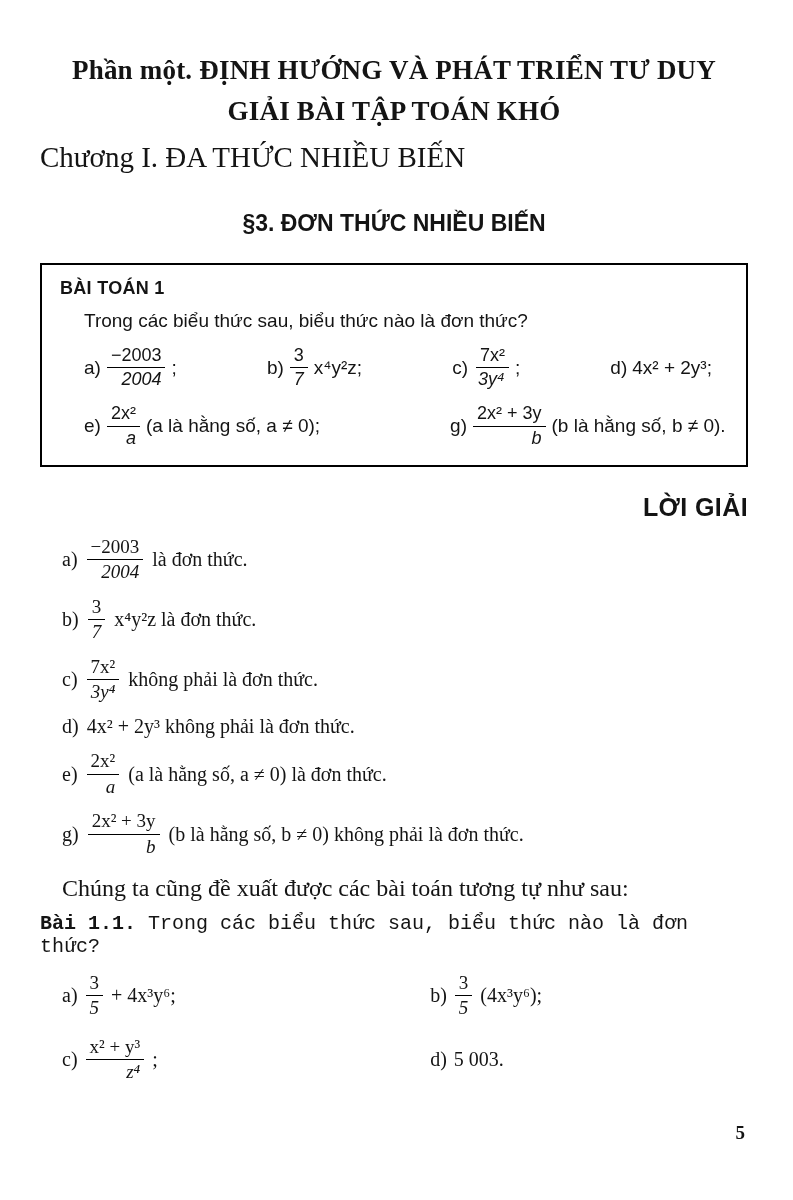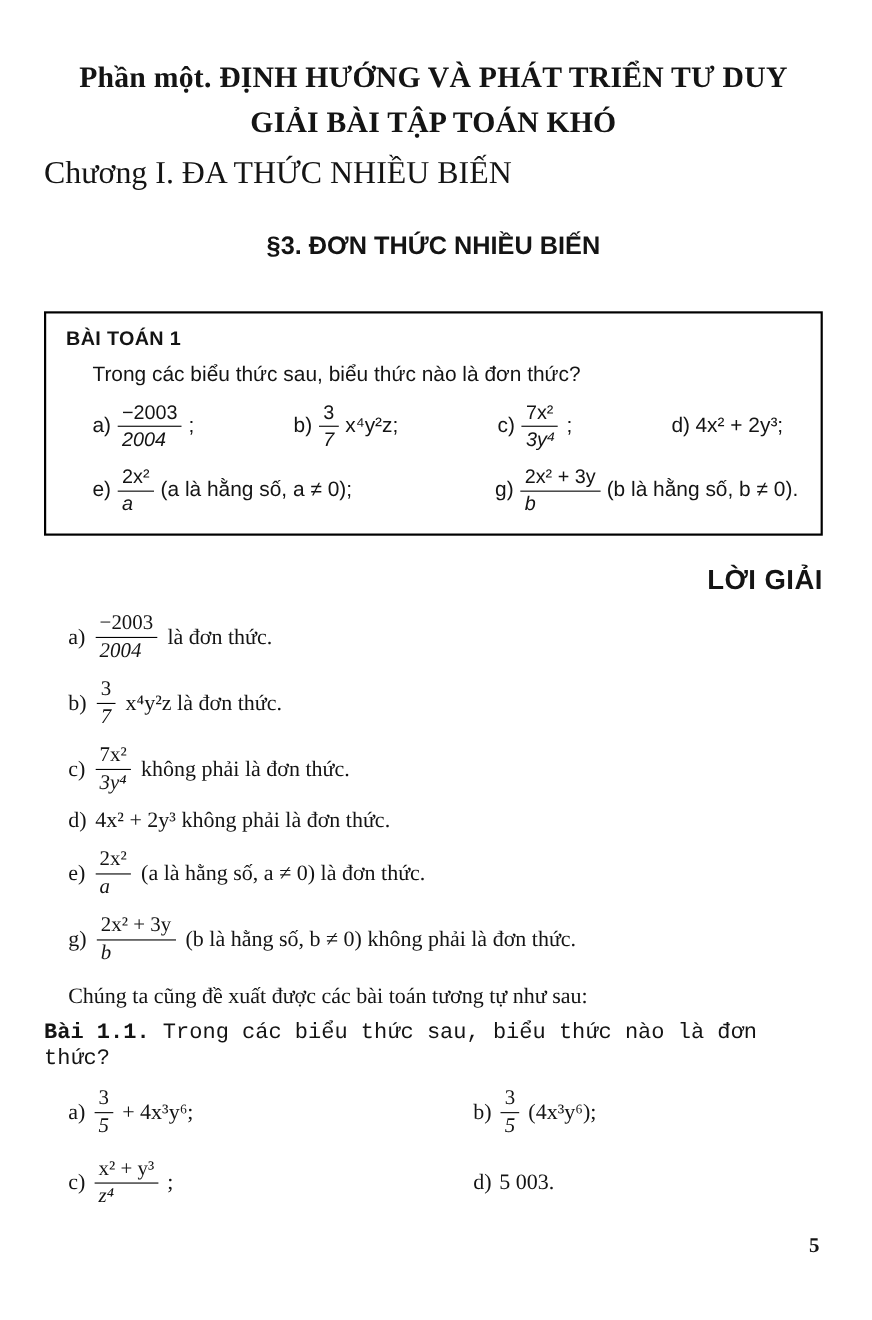--- a/index.html
+++ b/index.html
@@ -31,34 +31,34 @@
   .section-title {
     text-align:center;
     font-family:"Liberation Sans","DejaVu Sans",sans-serif;
     font-weight:bold;
     font-size:23px;
     margin-top:36px;
   }
 
   .problem-box {
     border:2px solid #000;
-    margin-top:46px;
+    margin-top:26px;
     padding:13px 16px 16px 18px;
     font-family:"Liberation Sans","DejaVu Sans",sans-serif;
     font-size:19px;
   }
   .problem-heading { font-weight:bold; font-size:18px; letter-spacing:0.3px; }
   .problem-question { margin-top:11px; padding-left:24px; }
   .problem-row { display:flex; align-items:center; margin-top:13px; padding-left:24px; }
   .problem-row.row1 { justify-content:space-between; padding-right:18px; }
   .problem-row.row2 { gap:130px; }
 
   .item { display:inline-flex; align-items:center; gap:5px; white-space:nowrap; }
   .frac {
-    display:inline-flex; flex-direction:column; align-items:flex-start;
+    display:inline-flex; flex-direction:column; align-items:flex-end;
     line-height:1.18; font-size:18px; margin:0 1px;
   }
   .frac .num { padding:0 4px 1px; border-bottom:1.5px solid #000; }
   .frac .den { padding:1px 4px 0;font-style:italic; }
 
   .solution-heading {
     text-align:right;
     font-family:"Liberation Sans","DejaVu Sans",sans-serif;
     font-weight:bold;
     font-size:25px;
@@ -66,21 +66,21 @@
     letter-spacing:0.4px;
   }
   .solution-block { margin-top:14px; }
   .sol-line {
     display:flex; align-items:center; gap:8px;
     font-size:20px; padding-left:22px; margin-bottom:12px;
     white-space:nowrap;
   }
   .sol-line .frac { font-size:19px; }
 
-  .closing { font-size:20px; margin-top:17px; text-indent:22px; }
+  .closing { font-size:24px; margin-top:17px; text-indent:22px; }
   .exercise-intro { font-size:20px; margin-top:10px;font-family:Liberation Mono, monospace; }
   .exercise-intro .ex-label { font-weight:bold; }
 
   .exercise-grid {
     display:grid;
     grid-template-columns:52% 48%;
     row-gap:16px;
     margin-top:14px;
     font-size:20px;
   }

